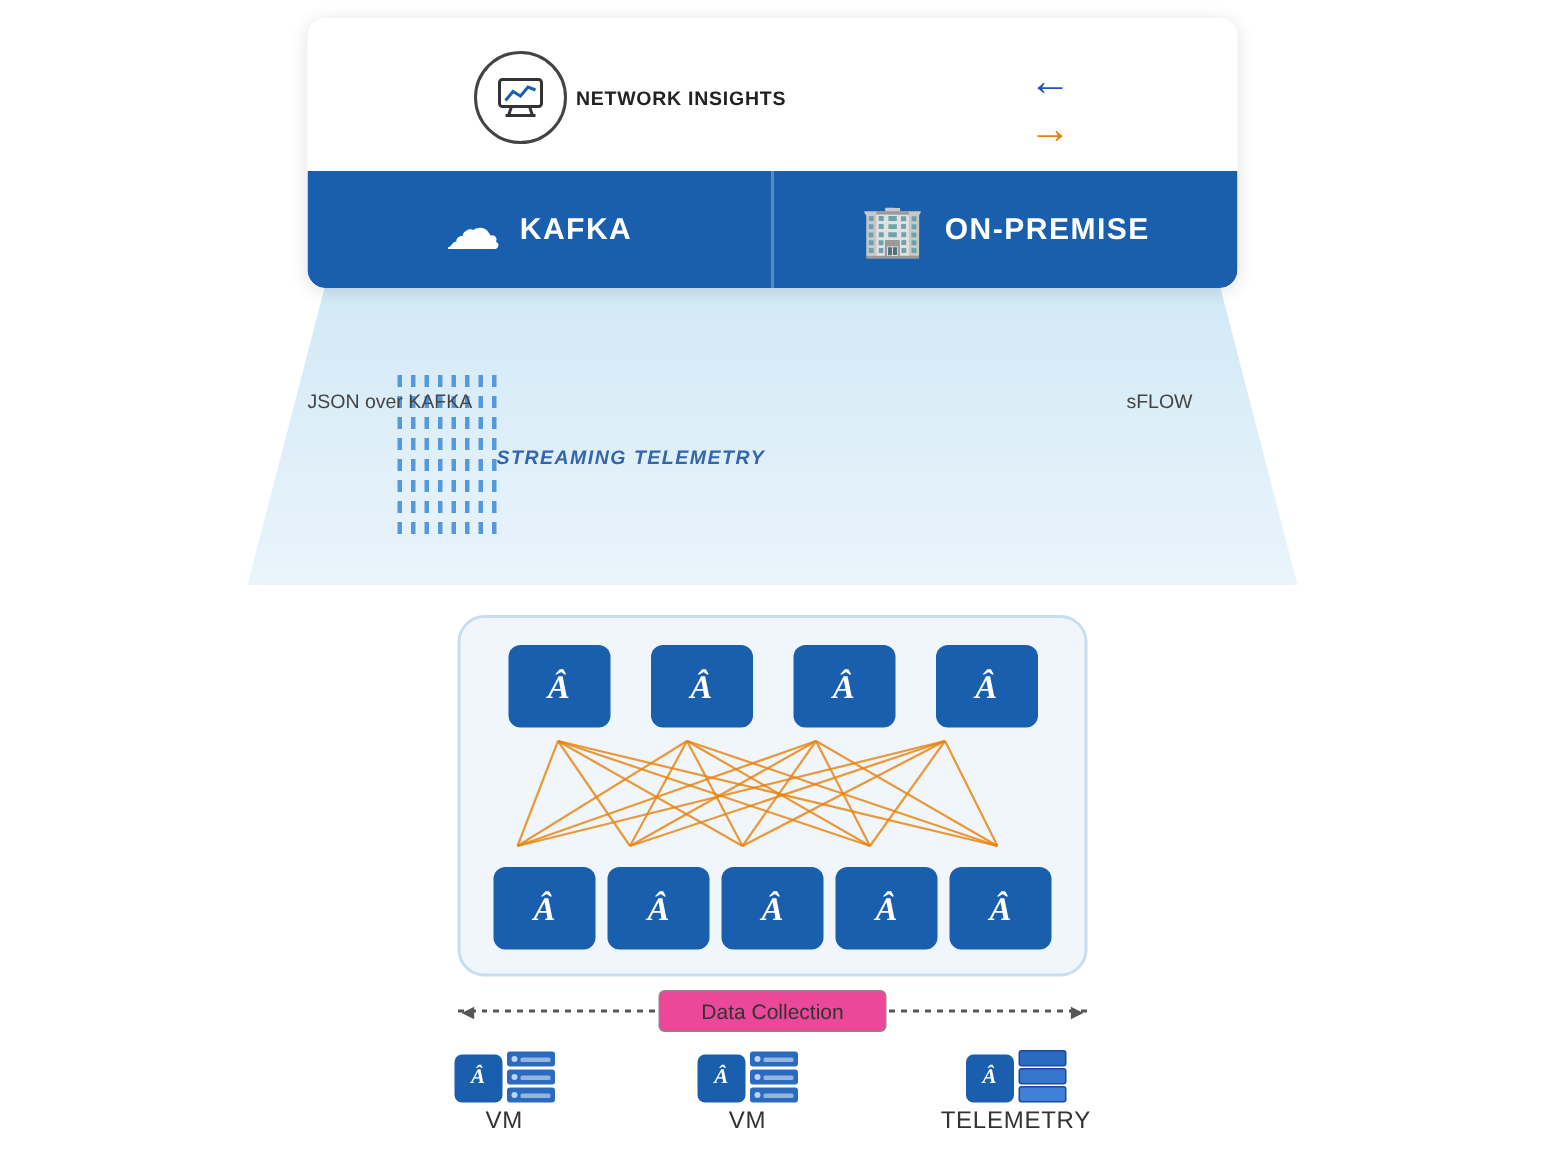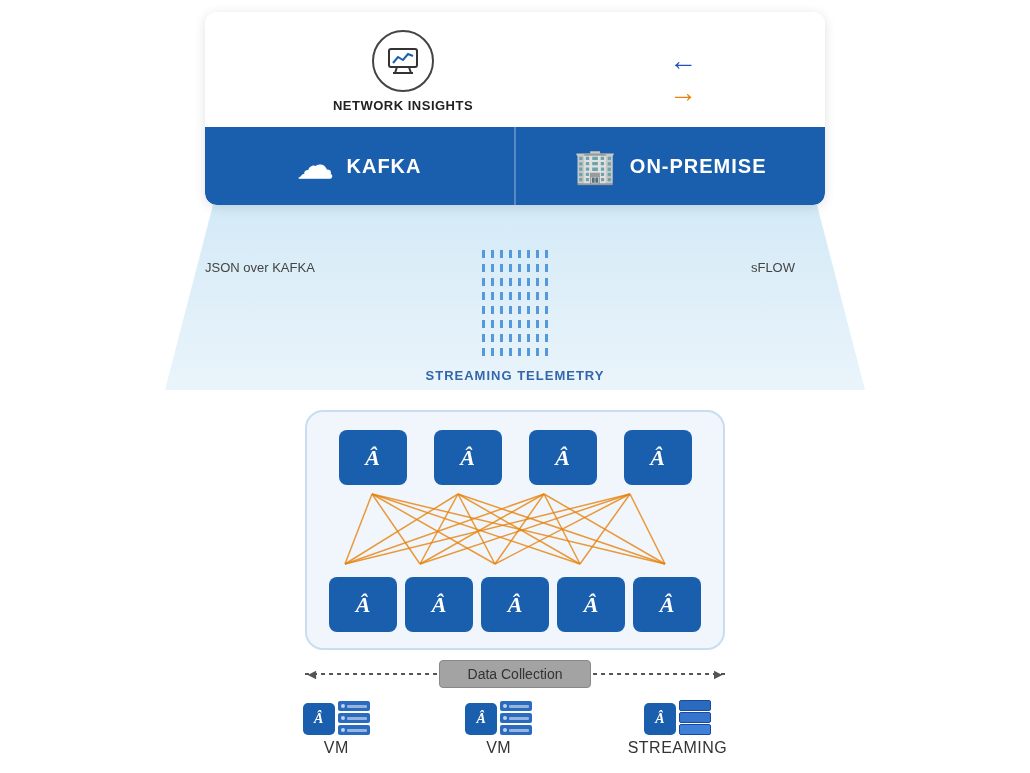--- a/index.html
+++ b/index.html
@@ -51,21 +51,21 @@
       display: flex;
       justify-content: space-around;
       align-items: center;
       padding: 18px 30px 14px 30px;
       background: #fff;
       position: relative;
     }
 
     .insights-box {
       display: flex;
-      flex-direction: column;
+      flex-direction: row;
       align-items: center;
       gap: 6px;
     }
 
     .insights-icon {
       width: 62px;
       height: 62px;
       border-radius: 50%;
       border: 2px solid #444;
       display: flex;
@@ -147,21 +147,21 @@
     }
 
     
     .streaming-section {
       position: absolute;
       top: 240px;
       left: 50%;
       transform: translateX(-50%);
       width: 500px;
       display: flex;
-      flex-direction: column;
+      flex-direction: row;
       align-items: center;
       z-index: 5;
     }
 
     .kafka-label {
       position: absolute;
       left: -60px;
       top: 20px;
       font-size: 13px;
       color: #444;
@@ -198,20 +198,21 @@
         transparent 14px
       );
     }
 
     .streaming-label {
       margin-top: 8px;
       font-size: 13px;
       font-weight: 700;
       color: #3366aa;
       letter-spacing: 1px;
+      font-style: italic;
     }
 
     
     .mesh-card {
       position: absolute;
       top: 410px;
       left: 50%;
       transform: translateX(-50%);
       width: 420px;
       background: #f0f6fc;
@@ -265,21 +266,21 @@
       left: 50%;
       transform: translateX(-50%);
       width: 440px;
       display: flex;
       flex-direction: column;
       align-items: center;
       z-index: 10;
     }
 
     .data-collection-bar {
-      background: #a3a3a3;
+      background: #ec4899;
       border: 1.5px solid #888;
       border-radius: 4px;
       padding: 5px 28px;
       font-size: 14px;
       color: #333;
       font-weight: 500;
       position: relative;
       z-index: 2;
     }
 
@@ -566,18 +567,18 @@
         <div class="vm-icon">
           <span style="color:#fff;font-size:14px;font-weight:900;font-style:italic;font-family:Georgia,serif;">Â</span>
         </div>
 
         <div style="display:flex;flex-direction:column;gap:1px;">
           <div style="width:32px;height:11px;background:#2a6bbf;border-radius:2px;border:1px solid #1a4a9f;"></div>
           <div style="width:32px;height:11px;background:#3575cc;border-radius:2px;border:1px solid #1a4a9f;"></div>
           <div style="width:32px;height:11px;background:#4080d8;border-radius:2px;border:1px solid #1a4a9f;"></div>
         </div>
       </div>
-      <span class="bottom-label">STREAMING</span>
+      <span class="bottom-label">TELEMETRY</span>
     </div>
 
   </div>
 
 </div>
 
 </body></html>

